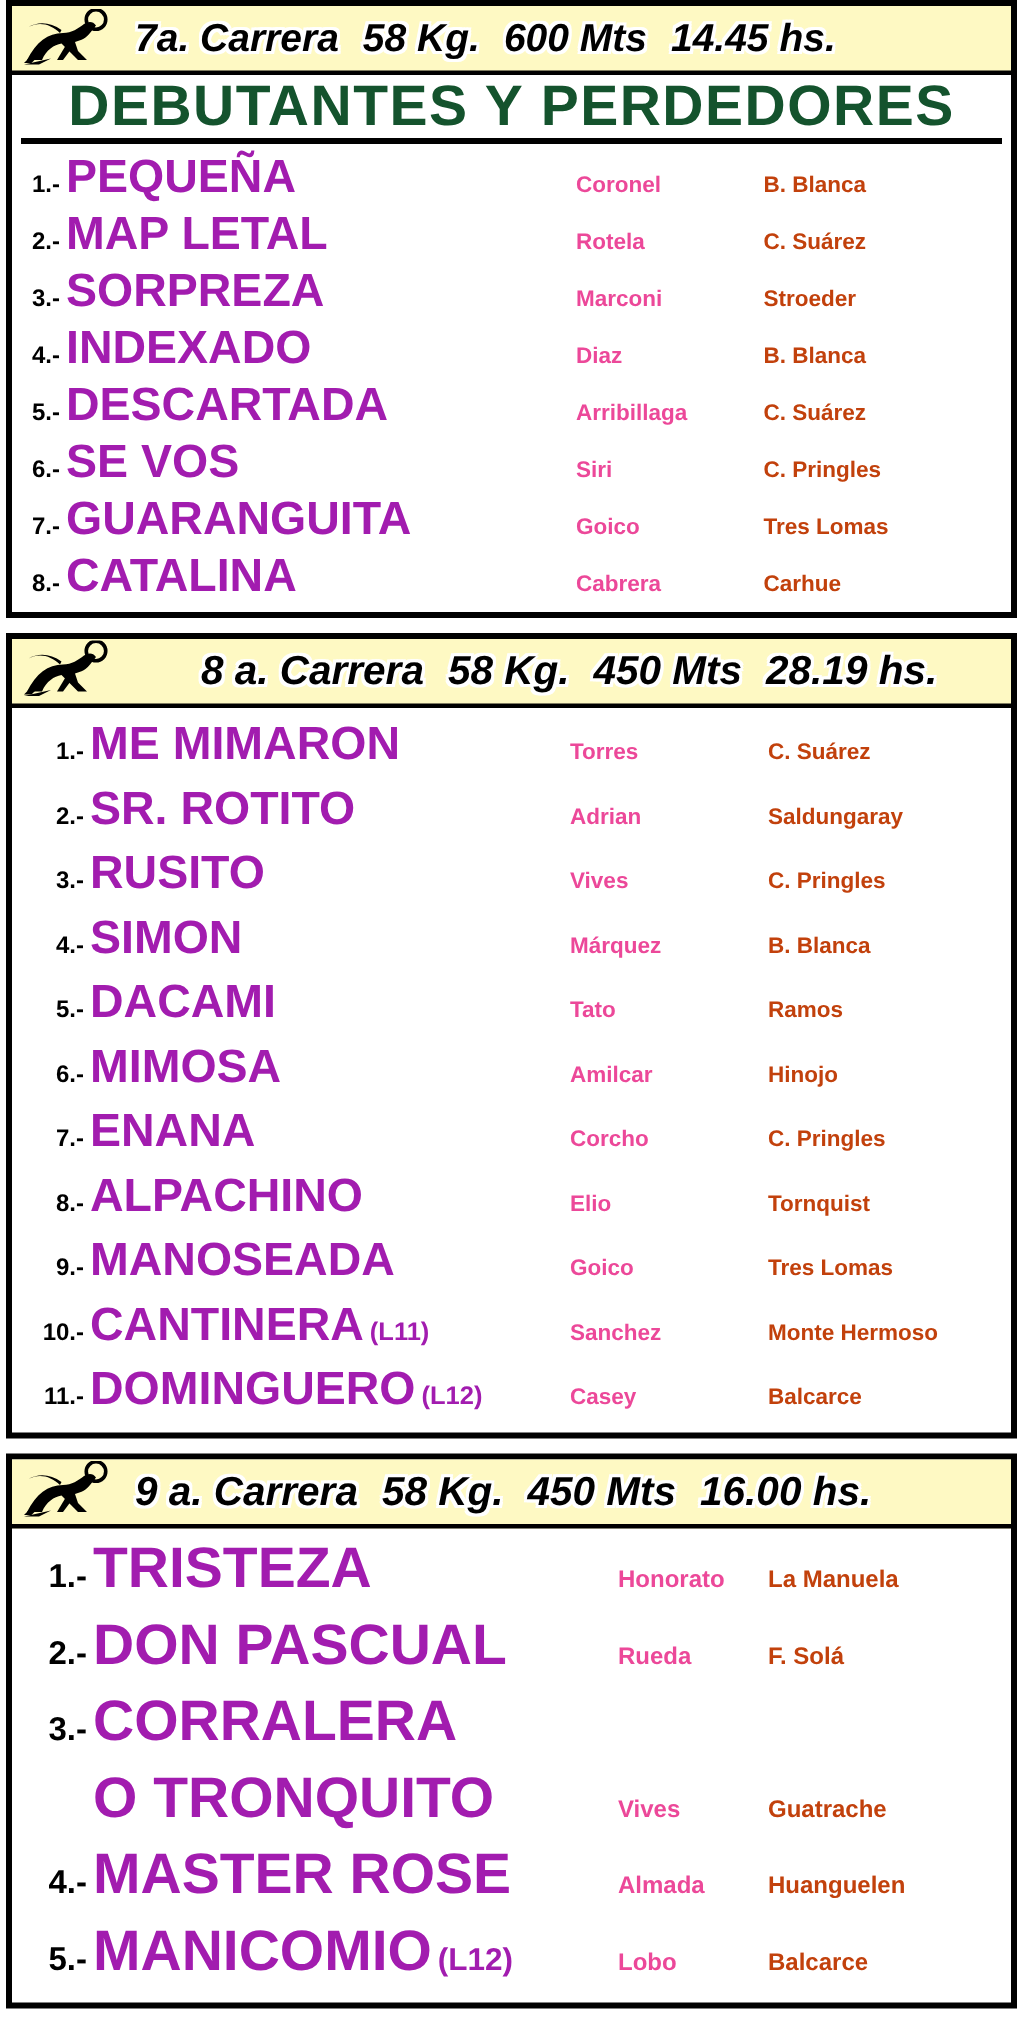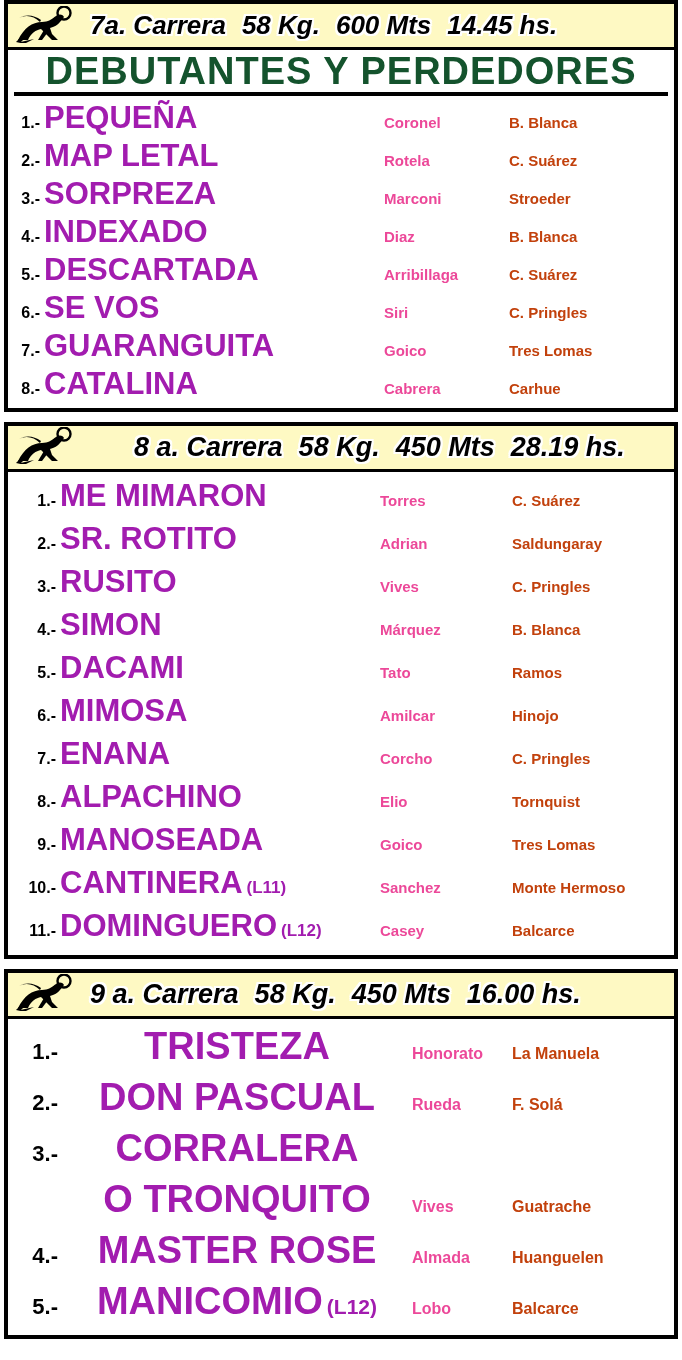--- a/index.html
+++ b/index.html
@@ -140,21 +140,21 @@
   
   .b2 .entry { height: 43px; }
   .b2 .entry .num { font-size: 16px; width: 44px; flex: 0 0 44px; }
   .b2 .entry .horse { font-size: 31px; flex: 0 0 320px; }
   .b2 .entry .jockey { flex: 0 0 132px; }
   .b2 .entry .town { flex: 1 1 auto; }
 
   
   .b3 .entry { height: 51px; }
   .b3 .entry .num { font-size: 22px; width: 46px; flex: 0 0 46px; }
-  .b3 .entry .horse { font-size: 38px; flex: 0 0 350px; text-align: center; }
+  .b3 .entry .horse { font-size: 38px; flex: 0 0 350px; }
   .b3 .entry .horse .lbl { font-size: 21px; }
   .b3 .entry .jockey { flex: 0 0 100px; font-size: 16px; }
   .b3 .entry .town { flex: 1 1 auto; font-size: 16px; }
   .b3 .entry.cont .num { visibility: hidden; }
 
   .spacer-4 { height: 4px; }
 </style>
 </head>
 <body>
 

